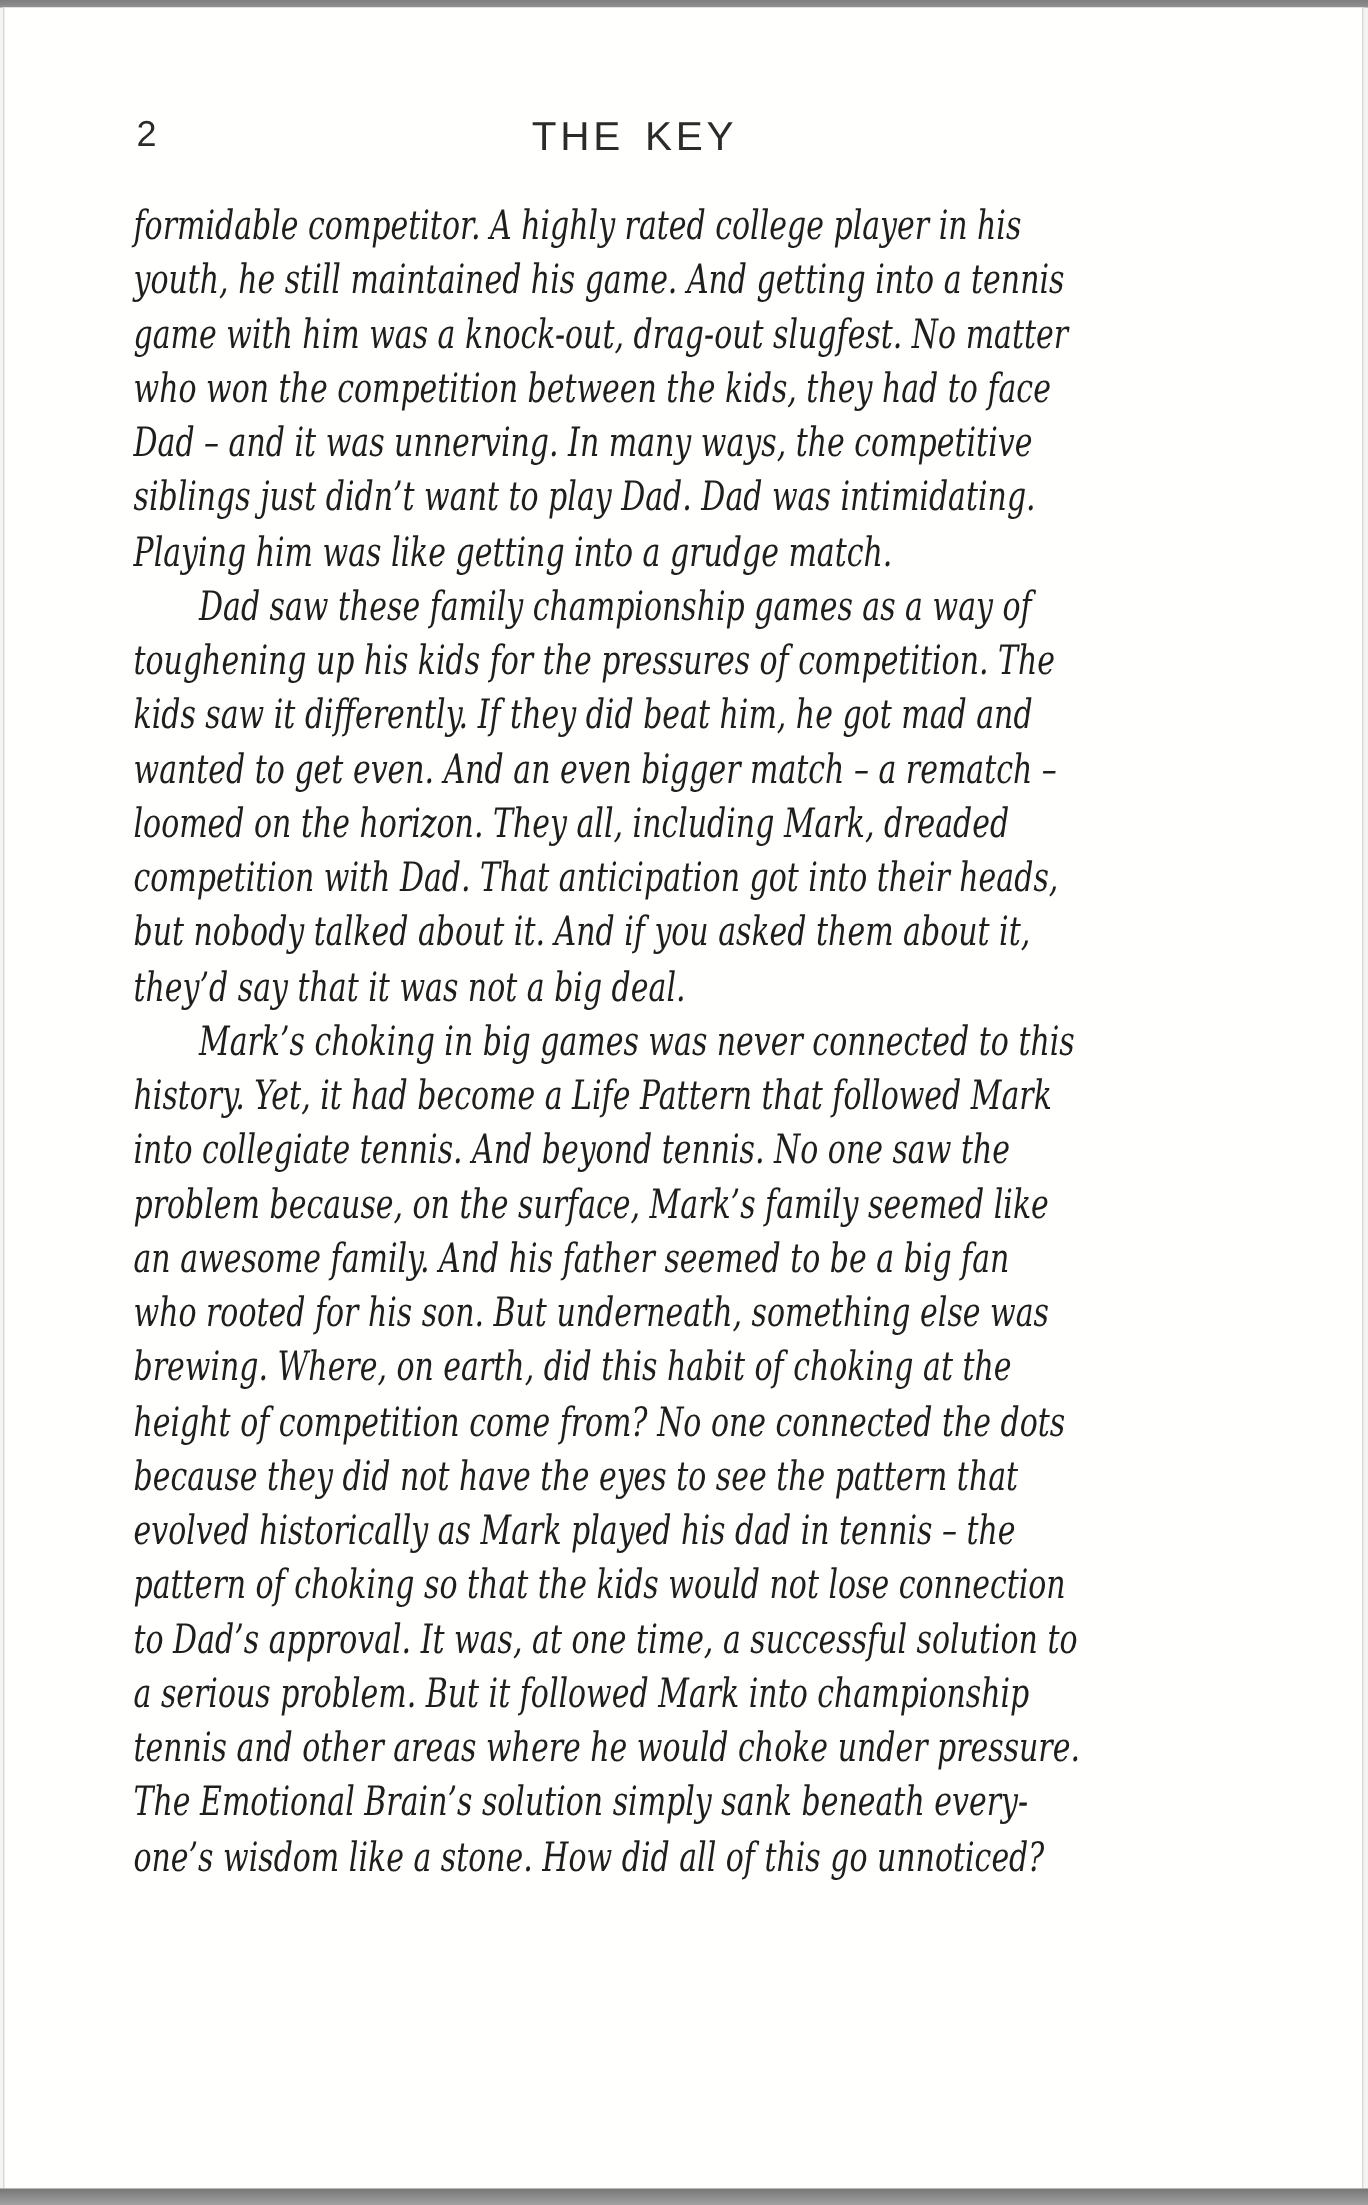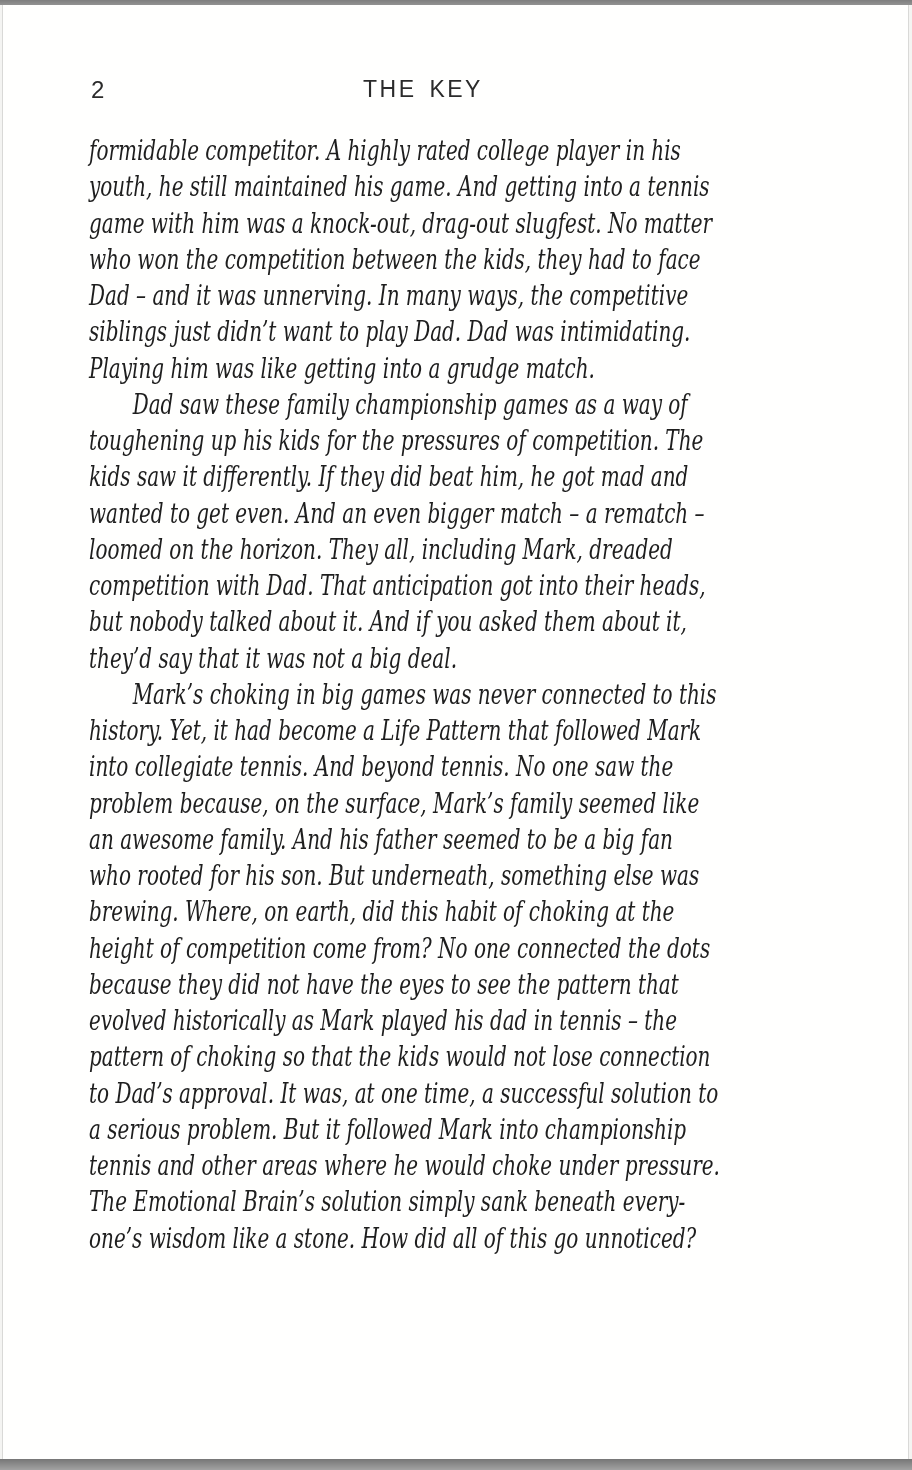--- a/index.html
+++ b/index.html
@@ -52,21 +52,21 @@
     top: 0;
     font-size: 24px;
     font-weight: 400;
     color: #2b2b2b;
   }
 
   .running-title {
     display: block;
     width: 100%;
     text-align: center;
-    font-size: 23px;
+    font-size: 27px;
     font-weight: 400;
     letter-spacing: 2.5px;
     word-spacing: 4px;
     color: #2b2b2b;
   }
 
   .body-text {
     position: absolute;
     left: 86px;
     top: 128px;

